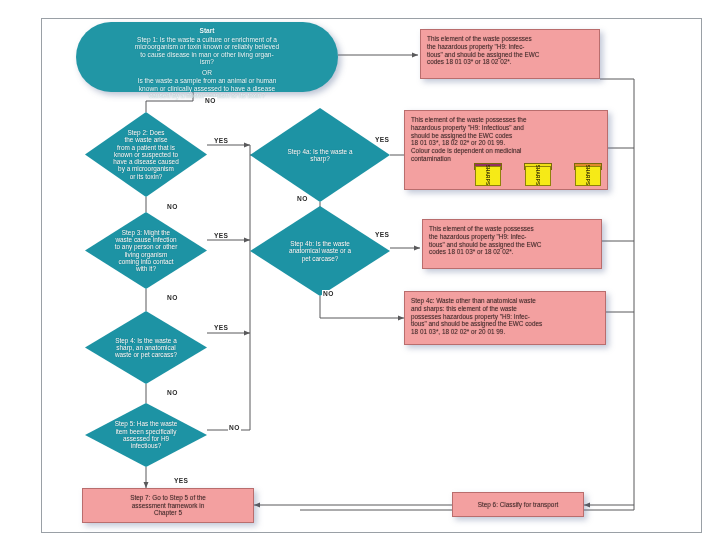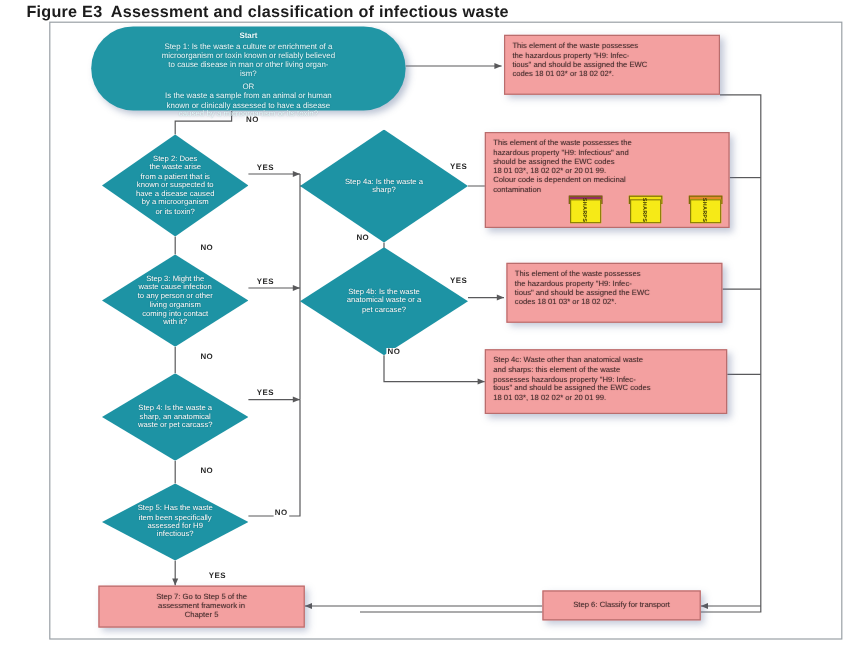--- a/index.html
+++ b/index.html
@@ -94,23 +94,20 @@
   .elabel{
     position:absolute;font-size:6.6px;font-weight:bold;color:#2a2a2a;
     letter-spacing:.4px;background:#ffffff;padding:0 1px;white-space:nowrap;
   }
 </style>
 </head>
 <body>
 
 <div id="page">
 
-  <div class="fig-title">
-    <span class="lbl">Figure E3</span><span>Assessment and classification of infectious waste</span>
-  </div>
 
   <div class="frame"></div>
 
   <svg class="wires">
 
     <polyline points="193,92 193,101 146,101 146,112"></polyline>
 
     <polyline points="338,55 418,55"></polyline>
     <polygon points="418,55 412,52.5 412,57.5" fill="#59595b" stroke="none"></polygon>
 

